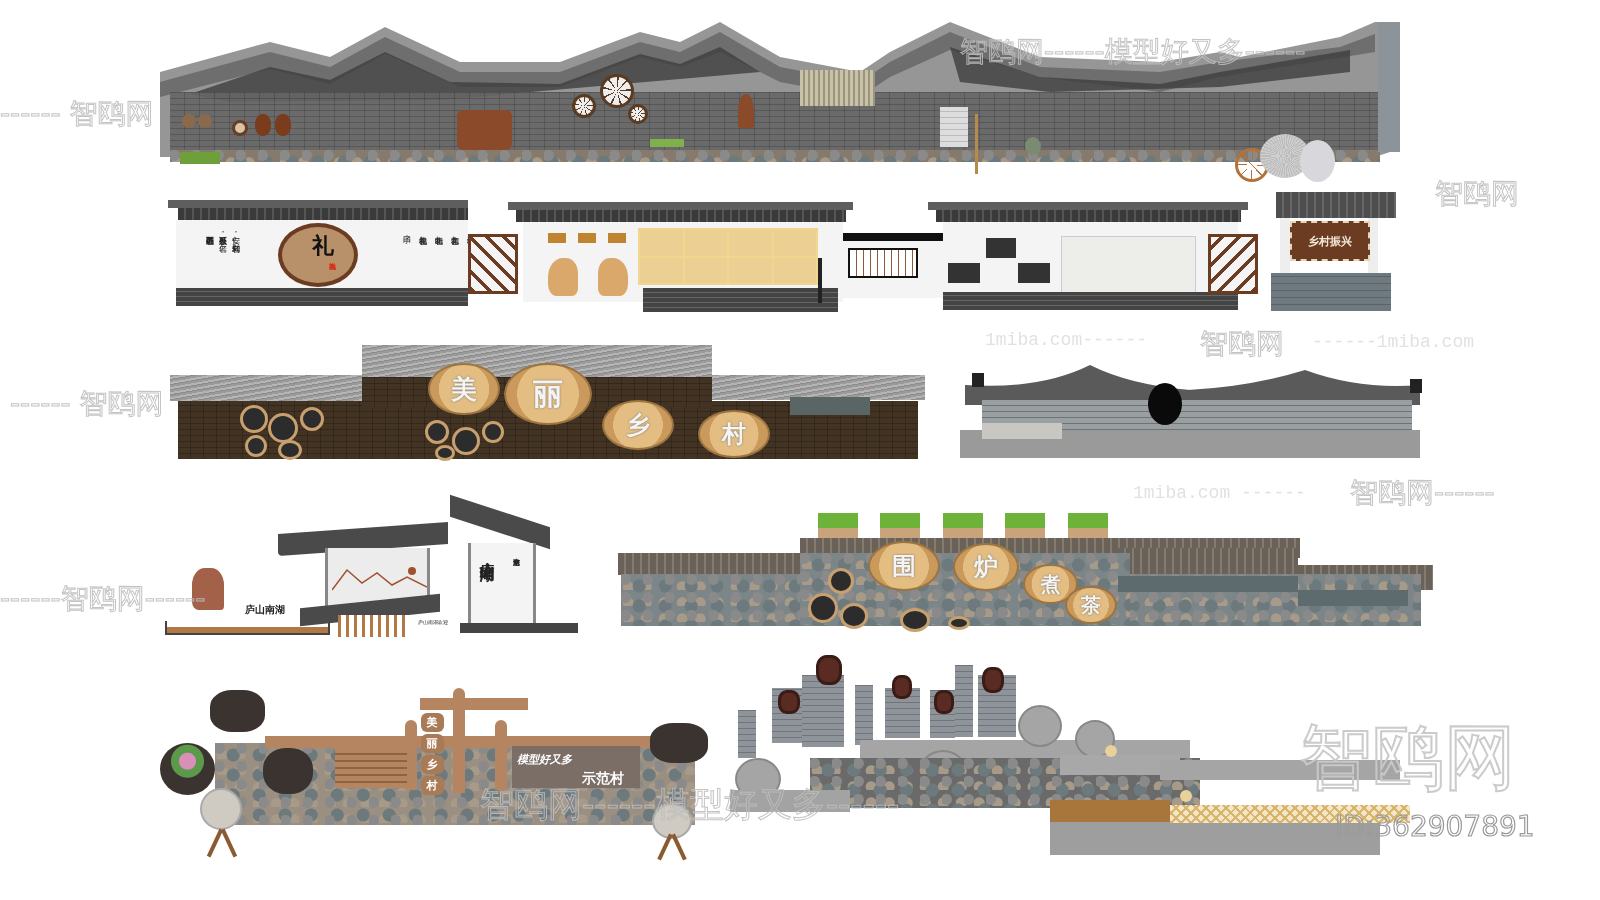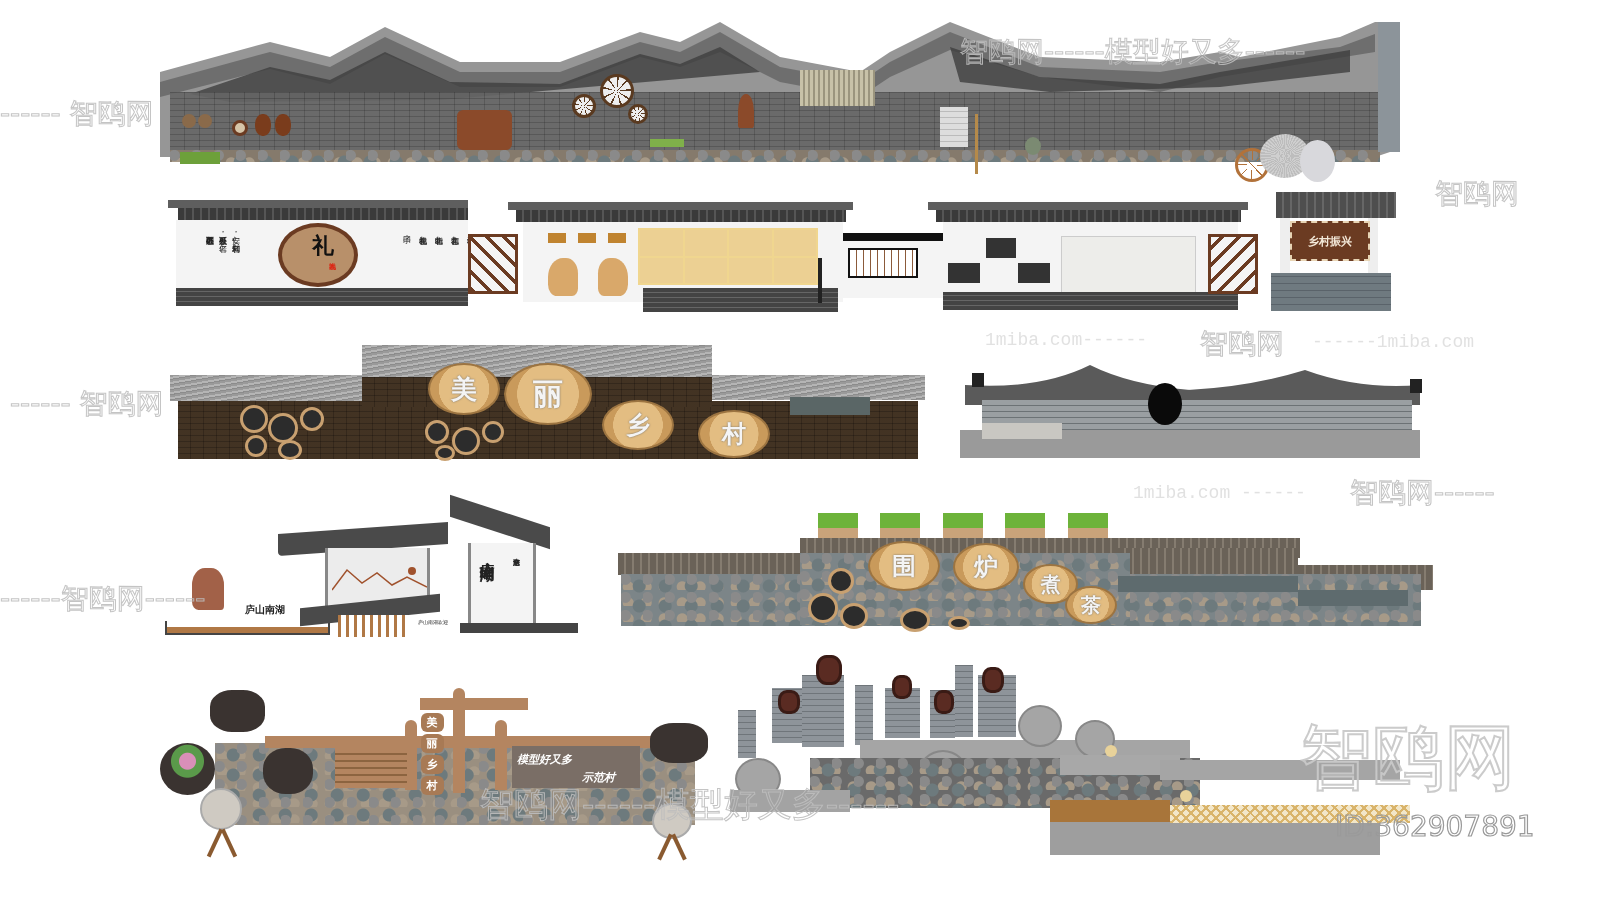--- a/index.html
+++ b/index.html
@@ -229,21 +229,21 @@
   <div class="abs" style="left:340px;top:32px;width:12px;height:70px;background:#b48560;border-radius:6px 6px 0 0"></div>
   <div class="abs" style="left:180px;top:60px;width:72px;height:40px;background:repeating-linear-gradient(0deg,#b48560 0 5px,#8c6440 5px 7px)"></div>
   <div class="abs" style="left:262px;top:25px;width:30px;height:80px;display:flex;flex-direction:column;align-items:center;gap:2px">
     <span style="background:#a87a55;color:#fff;font-size:11px;font-weight:bold;padding:2px 6px;border-radius:6px">美</span>
     <span style="background:#a87a55;color:#fff;font-size:11px;font-weight:bold;padding:2px 6px;border-radius:6px">丽</span>
     <span style="background:#a87a55;color:#fff;font-size:11px;font-weight:bold;padding:2px 6px;border-radius:6px">乡</span>
     <span style="background:#a87a55;color:#fff;font-size:11px;font-weight:bold;padding:2px 6px;border-radius:6px">村</span>
   </div>
   <div class="abs" style="left:357px;top:58px;width:128px;height:42px;background:#7a6e66">
     <span class="abs" style="left:5px;top:6px;color:#fff;font-size:11px;font-weight:bold;font-style:italic">模型好又多</span>
-    <span class="abs" style="left:70px;top:24px;color:#fff;font-size:11px;font-weight:bold;font-style:italic">示范村</span>
+    <span class="abs" style="left:70px;top:24px;color:#fff;font-size:14px;font-weight:bold;">示范村</span>
   </div>
   <div class="abs" style="left:55px;top:2px;width:55px;height:42px;border-radius:40%;background:#3a3330"></div>
   <div class="abs" style="left:108px;top:60px;width:50px;height:46px;border-radius:45%;background:#3a3330"></div>
   <div class="abs" style="left:5px;top:55px;width:55px;height:52px;border-radius:50%;background:radial-gradient(circle at 50% 35%,#d98fb8 0 8px,#5a9a4a 9px 16px,#3a3330 17px)"></div>
   <div class="abs" style="left:495px;top:35px;width:58px;height:40px;border-radius:40%;background:#3a3330"></div>
   <div class="abs" style="left:45px;top:100px;width:42px;height:42px;border-radius:50%;background:#cfcac2;border:2px solid #aaa"></div>
   <div class="abs" style="left:497px;top:115px;width:40px;height:36px;border-radius:50%;background:#cfcac2;border:2px solid #aaa"></div>
   <div class="abs" style="left:58px;top:140px;width:4px;height:30px;background:#8a5a30;transform:rotate(25deg)"></div>
   <div class="abs" style="left:72px;top:140px;width:4px;height:30px;background:#8a5a30;transform:rotate(-25deg)"></div>
   <div class="abs" style="left:508px;top:145px;width:4px;height:28px;background:#8a5a30;transform:rotate(25deg)"></div>

